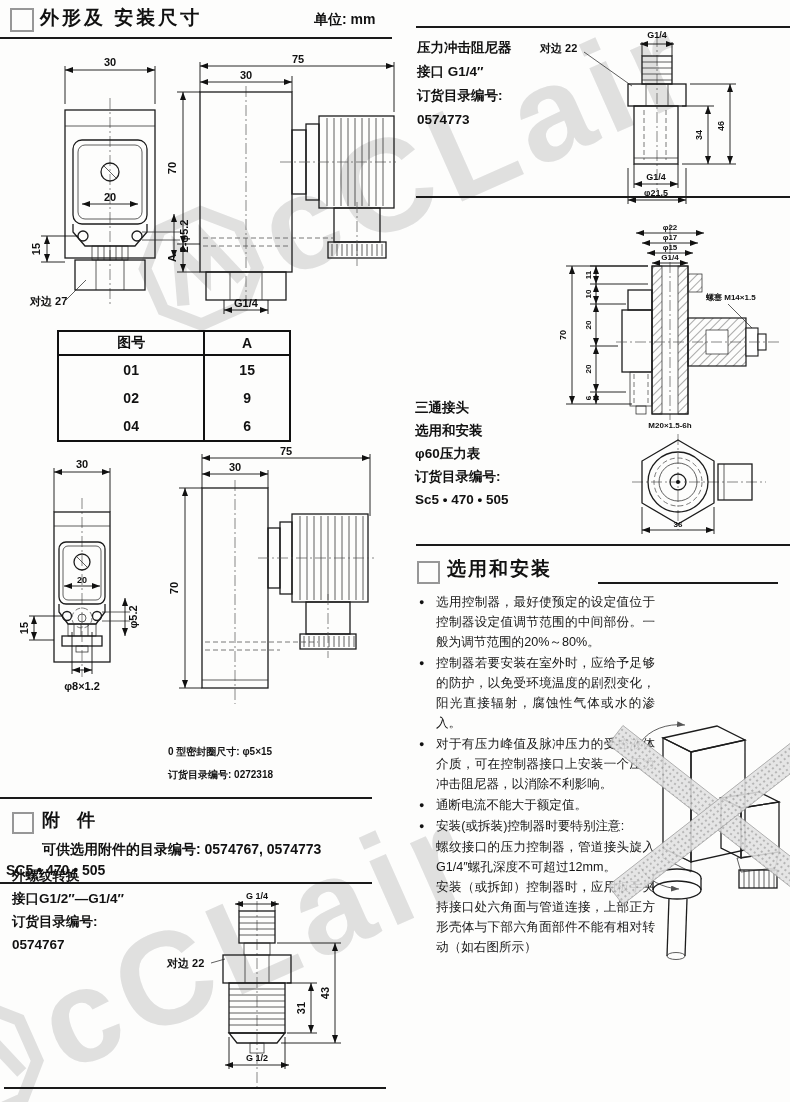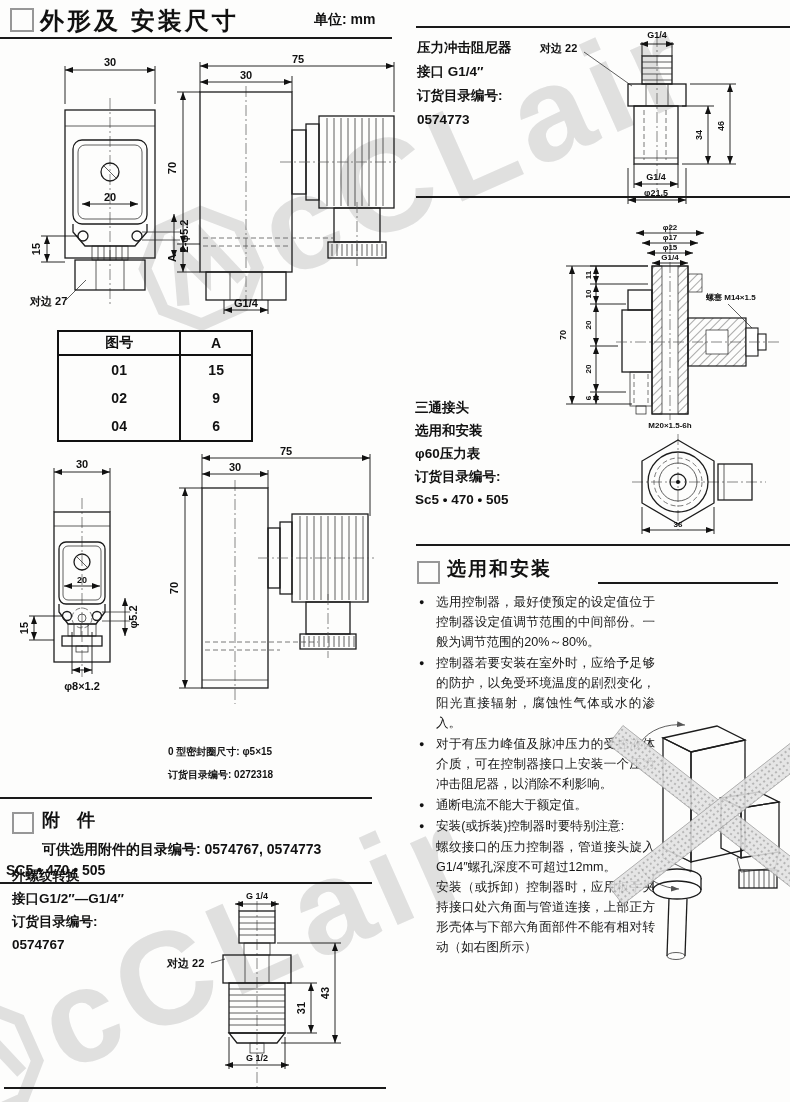--- a/index.html
+++ b/index.html
@@ -5,21 +5,21 @@
   html,body{margin:0;padding:0;background:#e8e8e8;}
   .page{position:relative;width:790px;height:1102px;background:#fdfdfc;overflow:hidden;
         font-family:"Liberation Sans","DejaVu Sans",sans-serif;color:#111;}
   .content{position:absolute;inset:0;z-index:1;}
   .abs{position:absolute;}
   .rule{position:absolute;background:#1a1a1a;}
   .cb{position:absolute;border:2px solid #979797;background:transparent;}
   .h-title{position:absolute;font-weight:bold;white-space:nowrap;}
   .tb{position:absolute;font-weight:bold;white-space:nowrap;line-height:23px;font-size:13.5px;}
   .tb div{white-space:nowrap;}
-  .spec{position:absolute;left:57px;top:330px;width:196px;border-collapse:collapse;
+  .spec{position:absolute;left:57px;top:330px;width:234px;border-collapse:collapse;
         font-size:14px;text-align:center;border:2px solid #111;}
   .spec th{border-bottom:2px solid #111;font-weight:bold;padding:2px 0;}
   .spec td{padding:6px 0;font-weight:bold;}
   .spec th + th,.spec td + td{border-left:2px solid #111;}
   .bullets{position:absolute;left:419px;top:592px;width:236px;}
   .bullet{display:flex;gap:7px;margin-bottom:1px;}
   .mk{flex:0 0 10px;font-size:9px;line-height:20px;color:#111;}
   .bt{font-size:12.6px;line-height:20px;text-align:justify;color:#161616;}
   .sub{margin-left:17px;}
   
@@ -55,21 +55,21 @@
     <svg width="112" height="112" viewBox="0 0 100 100">
       <polygon points="30,4 70,4 96,30 96,70 70,96 30,96 4,70 4,30" fill="none" stroke="currentColor" stroke-width="11"></polygon>
       <path d="M22,74 L38,28 L50,58 L63,28 L79,74" fill="none" stroke="currentColor" stroke-width="11"></path>
     </svg>
     <span class="wmtxt">cCLair</span>
   </div>
 
   <div class="content">
 
     <div class="cb" style="left:10px;top:8px;width:20px;height:20px;"></div>
-    <div class="h-title" style="left:40px;top:5px;font-size:24px;letter-spacing:3px;">外形及 安装尺寸</div>
+    <div class="h-title" style="left:40px;top:5px;font-size:19px;letter-spacing:3px;">外形及 安装尺寸</div>
     <div class="h-title" style="left:314px;top:11px;font-size:14px;text-align:center;">单位: mm</div>
     <div class="rule" style="left:0;top:37px;width:392px;height:2px;"></div>
 
     <svg class="abs" style="left:28px;top:52px;" width="368" height="268" viewBox="0 0 368 268">
       <defs>
         <marker id="m1" markerWidth="9" markerHeight="7" refX="8" refY="3" orient="auto-start-reverse" markerUnits="userSpaceOnUse">
           <path d="M0,0 L8,3 L0,6 Z" fill="#111"></path>
         </marker>
       </defs>
 

